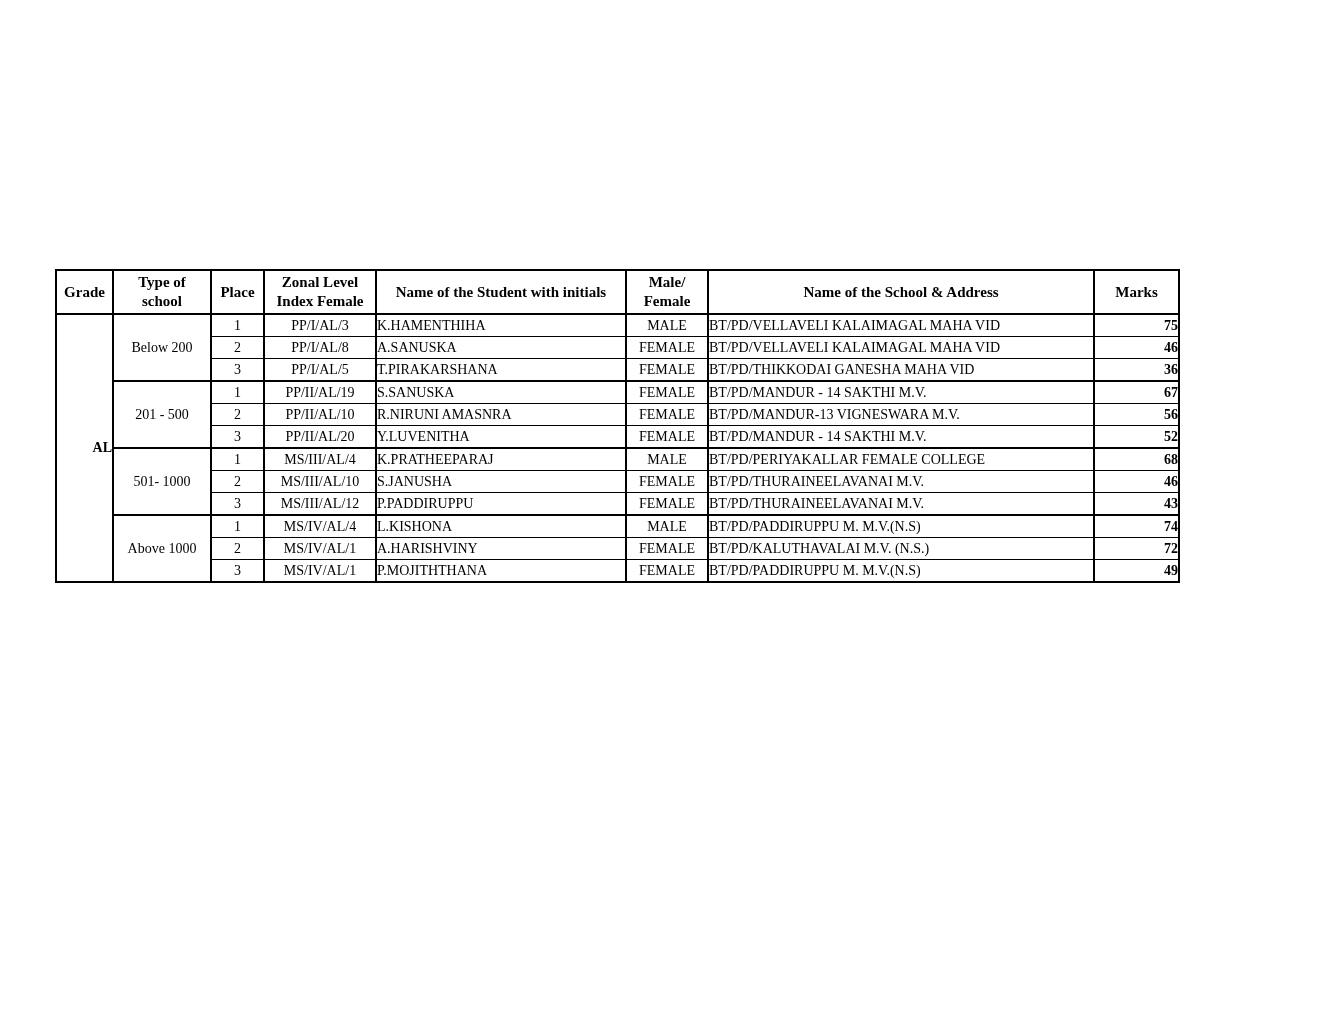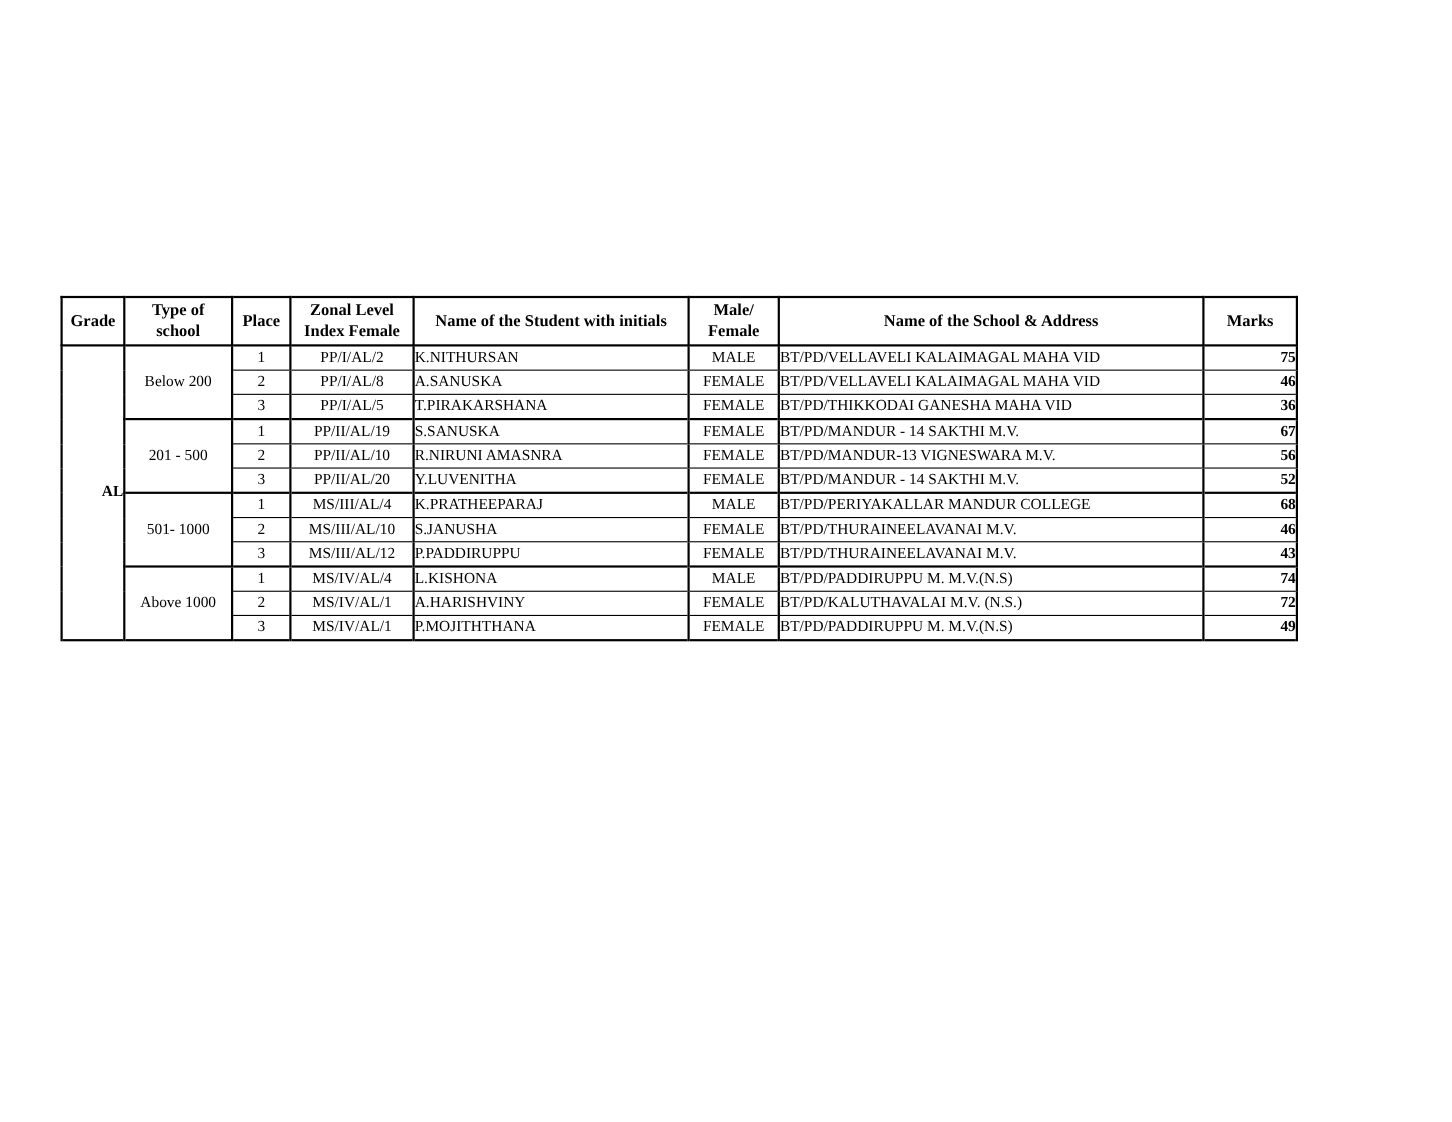--- a/index.html
+++ b/index.html
@@ -96,22 +96,22 @@
         <span class="hline">Female</span>
       </th>
       <th>Name of the School &amp; Address</th>
       <th>Marks</th>
     </tr>
 
     <tr>
       <td class="grade-cell" rowspan="12">AL</td>
       <td class="c" rowspan="3">Below 200</td>
       <td class="c">1</td>
-      <td class="c">PP/I/AL/2</td>
-      <td class="l">K.NITHURSAN</td>
+      <td class="c">PP/I/AL/3</td>
+      <td class="l">K.HAMENTHIHA</td>
       <td class="c">MALE</td>
       <td class="l">BT/PD/VELLAVELI KALAIMAGAL MAHA VID</td>
       <td class="marks">75</td>
     </tr>
     <tr>
       <td class="c">2</td>
       <td class="c">PP/I/AL/8</td>
       <td class="l">A.SANUSKA</td>
       <td class="c">FEMALE</td>
       <td class="l">BT/PD/VELLAVELI KALAIMAGAL MAHA VID</td>
@@ -151,21 +151,21 @@
       <td class="l">BT/PD/MANDUR - 14 SAKTHI M.V.</td>
       <td class="marks">52</td>
     </tr>
 
     <tr class="group-start">
       <td class="c" rowspan="3">501- 1000</td>
       <td class="c">1</td>
       <td class="c">MS/III/AL/4</td>
       <td class="l">K.PRATHEEPARAJ</td>
       <td class="c">MALE</td>
-      <td class="l">BT/PD/PERIYAKALLAR MANDUR COLLEGE</td>
+      <td class="l">BT/PD/PERIYAKALLAR FEMALE COLLEGE</td>
       <td class="marks">68</td>
     </tr>
     <tr>
       <td class="c">2</td>
       <td class="c">MS/III/AL/10</td>
       <td class="l">S.JANUSHA</td>
       <td class="c">FEMALE</td>
       <td class="l">BT/PD/THURAINEELAVANAI M.V.</td>
       <td class="marks">46</td>
     </tr>

